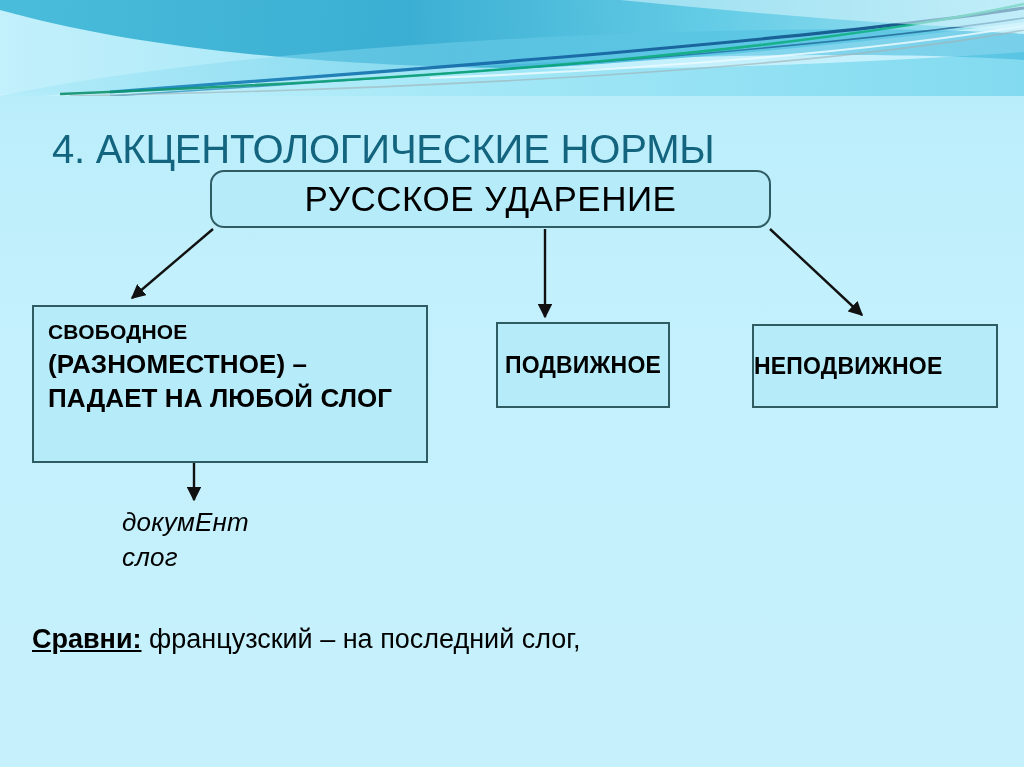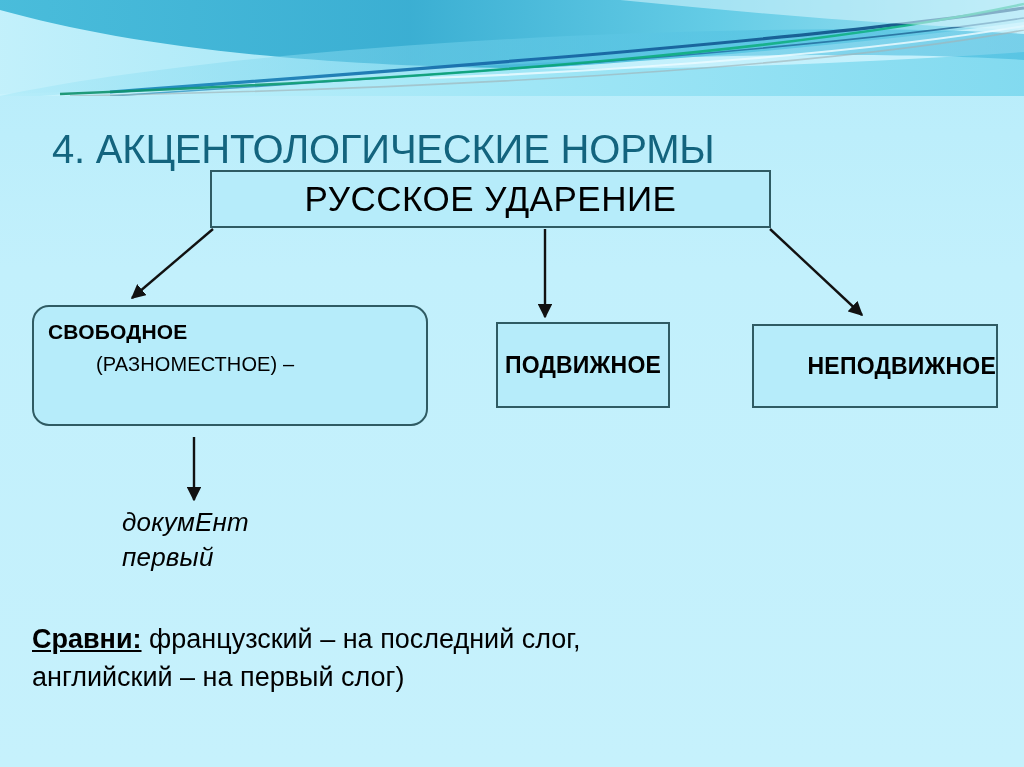--- a/index.html
+++ b/index.html
@@ -56,48 +56,47 @@
   .dbox .txt {
     display: block;
     color: #000;
   }
 
   #box-root {
     left: 210px;
     top: 170px;
     width: 561px;
     height: 58px;
+    border-radius: 14px;
   }
   #box-root .txt {
     font-size: 35px;
     line-height: 54px;
     text-align: center;
     letter-spacing: 0.5px;
   }
 
   #box-free {
     left: 32px;
     top: 305px;
     width: 396px;
-    height: 121px;
+    height: 158px;
     padding: 9px 0 0 14px;
-    border-radius: 17px;
   }
   #box-free .l1 {
     font-size: 21px;
     line-height: 31px;
     font-weight: bold;
     letter-spacing: 0.2px;
   }
   #box-free .l2, #box-free .l3 {
-    font-size: 20px;
+    font-size: 26px;
     line-height: 34px;
-    font-weight: 400;
+    font-weight: 700;
     letter-spacing: 0.1px;
-    margin-left: 48px;
   }
 
   #box-mobile {
     left: 496px;
     top: 322px;
     width: 174px;
     height: 86px;
   }
   #box-mobile .txt {
     font-size: 23px;
@@ -109,21 +108,21 @@
 
   #box-immobile {
     left: 752px;
     top: 324px;
     width: 246px;
     height: 84px;
   }
   #box-immobile .txt {
     font-size: 23px;
     line-height: 80px;
-    text-align: right;
+    text-align: left;
     font-weight: bold;
     letter-spacing: 0.2px;
   }
 
   
   #arrows {
     position: absolute;
     left: 0; top: 0;
     width: 1024px;
     height: 767px;
@@ -240,33 +239,33 @@
     <line x1="194" y1="437" x2="194" y2="500" stroke="#111111" stroke-width="2.4" marker-end="url(#ah)"></line>
   </svg>
 
   <div class="dbox" id="box-root">
     <span class="txt">РУССКОЕ УДАРЕНИЕ</span>
   </div>
 
   <div class="dbox" id="box-free">
     <span class="txt l1">СВОБОДНОЕ</span>
     <span class="txt l2">(РАЗНОМЕСТНОЕ) –</span>
+    <span class="txt l3">ПАДАЕТ НА ЛЮБОЙ СЛОГ</span>
   </div>
 
   <div class="dbox" id="box-mobile">
     <span class="txt">ПОДВИЖНОЕ</span>
   </div>
 
   <div class="dbox" id="box-immobile">
     <span class="txt">НЕПОДВИЖНОЕ</span>
   </div>
 
   <div id="examples">
     <span class="ex">докумЕнт</span>
-    <span class="ex">первый</span>
+    <span class="ex">слог</span>
   </div>
 
   <div id="compare">
     <span class="lead">Сравни:</span><span> французский – на последний слог,</span><br>
-    <span>английский – на первый слог)</span>
   </div>
 
 </div>
 
 </body></html>

